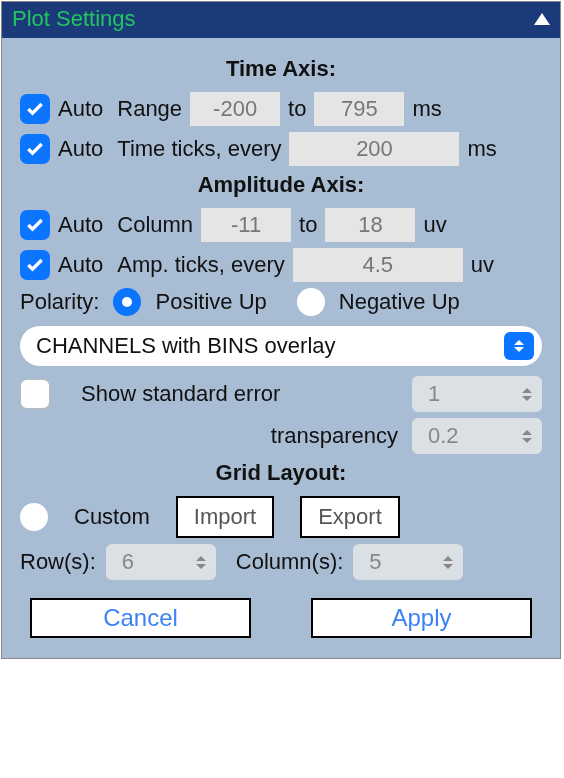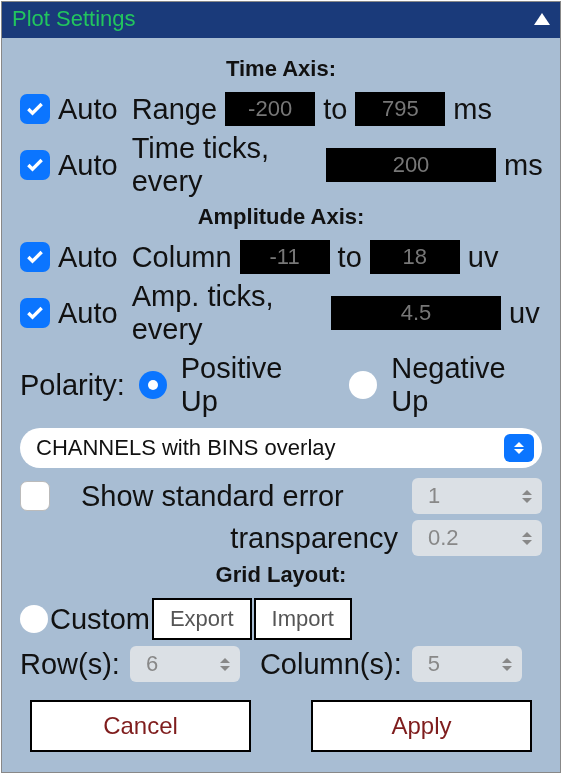--- a/index.html
+++ b/index.html
@@ -53,23 +53,23 @@
   }
   .checkbox.checked {
     background: #0b75ff;
     color: #fff;
   }
   .checkbox.unchecked {
     background: #fff;
     border: 1px solid #bbb;
   }
   .checkbox svg { width: 20px; height: 20px; }
-  .lbl { font-size: 29px; }
+  .lbl { font-size: 22px; }
   .txt-input {
-    background: #000000;
+    background: #e5e5e5;
     border: none;
     text-align: center;
     font-size: 22px;
     color: #777;
     padding: 4px 0;
     height: 34px;
   }
   .w75 { width: 90px; }
   .w160 { width: 170px; }
   .unit { width: 38px; }
@@ -147,23 +147,23 @@
     background: #fff;
     border: 2px solid #000;
     font-size: 22px;
     padding: 6px 16px;
     cursor: pointer;
     color: #555;
   }
   .btn.big {
     flex: 1;
     text-align: center;
-    padding: 10px 0;
+    padding: 4px 0;
     font-size: 24px;
-    color: #7f1d1d;
+    color: #3b82f6;
   }
   .footer {
     display: flex;
     gap: 60px;
     margin-top: 18px;
     padding: 0 10px;
   }
   .tri-up {
     width: 0; height: 0;
     border-left: 8px solid transparent;
@@ -274,25 +274,25 @@
         <div class="arrows">
             <div class="au"></div>
             <div class="ad"></div>
           </div>
       </div>
     </div>
 
     <div class="section-h">Grid Layout:</div>
 
 
-    <div class="row" style="gap:2px">
+    <div class="row" style="gap:26px">
       <div class="radio"></div>
       <span class="lbl">Custom</span>
+      <button class="btn">Import</button>
       <button class="btn">Export</button>
-      <button class="btn">Import</button>
     </div>
 
     <div class="row" style="gap:10px">
       <span class="lbl">Row(s):</span>
       <div class="stepper xs">
         <span>6</span>
         <div class="arrows">
             <div class="au"></div>
             <div class="ad"></div>
           </div>

